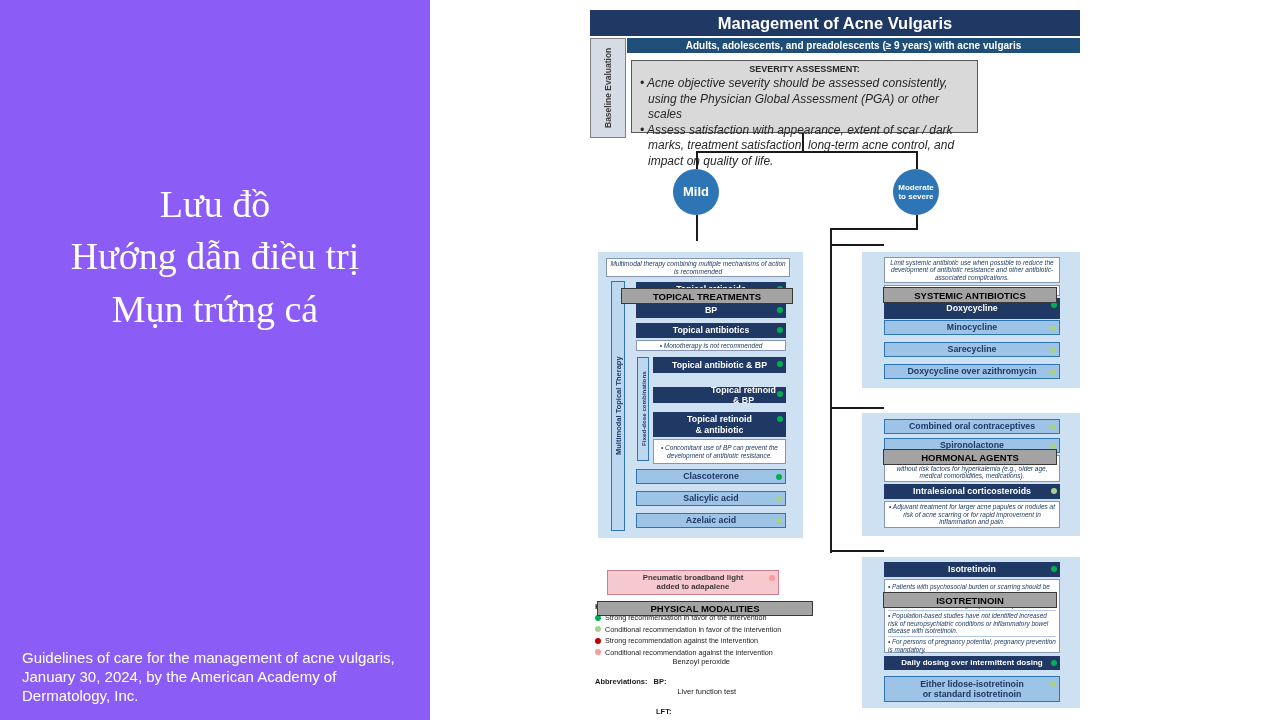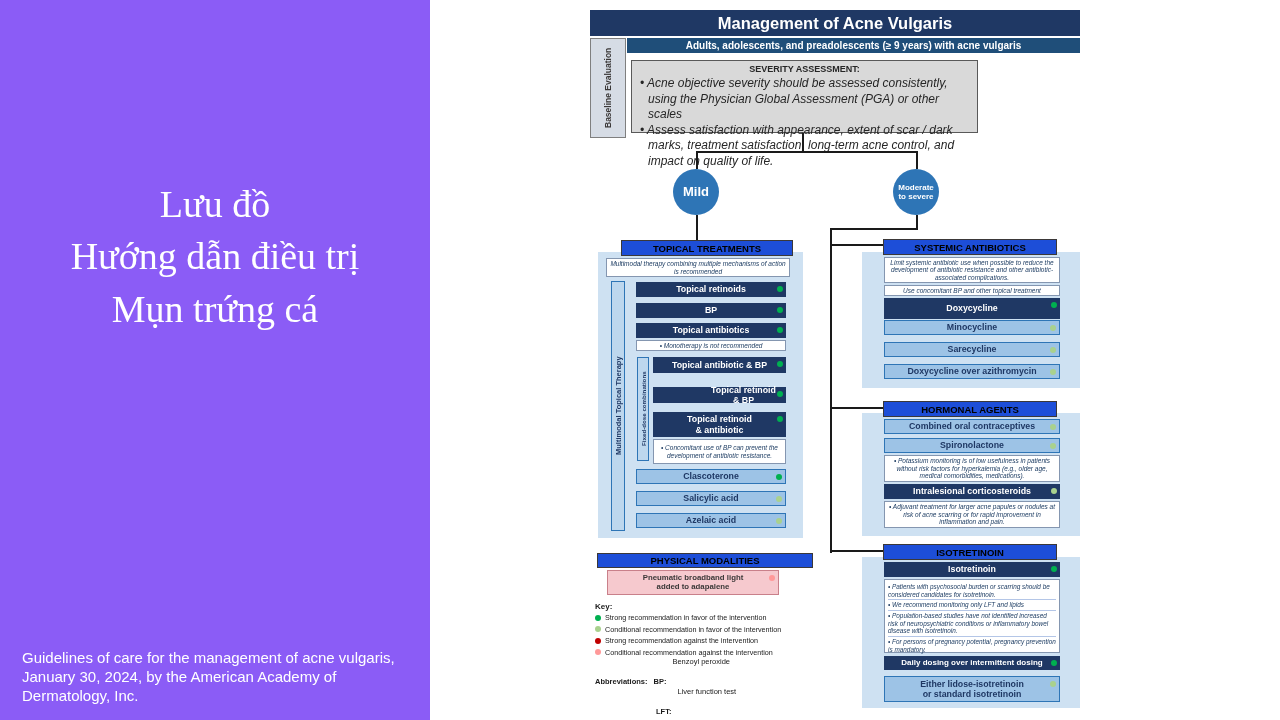--- a/index.html
+++ b/index.html
@@ -33,22 +33,22 @@
   .severity-bullet { font-size: 12px; line-height: 1.3; padding-left: 8px; text-indent: -8px; font-style: italic; }
   .routine-box { left: 989px; top: 62px; width: 90px; height: 71px; font-size: 9px; color: #404040;
                  display: flex; align-items: center; justify-content: center; text-align: center; padding: 3px 5px; }
 
   .line { position: absolute; background: #1a1a1a; }
 
   .circle { position: absolute; width: 46px; height: 46px; border-radius: 50%; background: #2E75B6; color: #fff;
             font-weight: bold; display: flex; align-items: center; justify-content: center; text-align: center;
             line-height: 1.15; white-space: pre-line; }
 
-  .sec-header { background: #1d4ed8; border: 1.5px solid #3B3838; font-weight: bold; font-size: 9.5px; color: #000;
-                display: flex; align-items: center; justify-content: center; text-align: center; z-index: 3; }
+  .sec-header { background: #a3a3a3; border: 1.5px solid #3B3838; font-weight: bold; font-size: 9.5px; color: #000;
+                display: flex; align-items: center; justify-content: center; text-align: center; z-index: 3; margin-top: 48px; }
 
   .panel { background: #CEE1F2; }
 
   .item { display: flex; align-items: center; justify-content: center; text-align: center; font-weight: bold;
           z-index: 2; }
   .item .lbl { white-space: pre-line; line-height: 1.15; padding: 0 8px; }
   .item.dark { background: #1F3864; color: #fff; font-size: 8.8px; }
   .item.light { background: #9DC3E6; color: #1F3864; border: 1px solid #2E75B6; font-size: 8.8px; }
   .item.pink { background: #F6C9CE; color: #3B3838; border: 1px solid #C9808A; font-size: 7.8px; }
   .dot { position: absolute; right: 3px; top: 4px; width: 6px; height: 6px; border-radius: 50%; }

